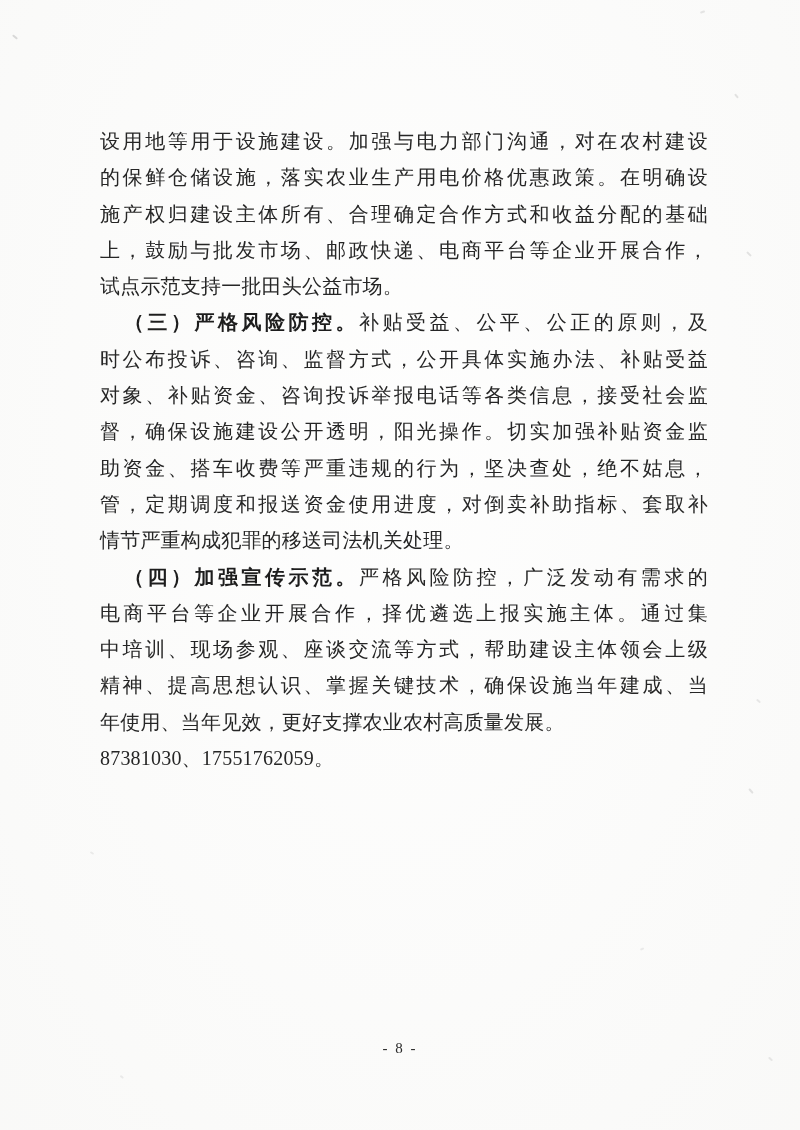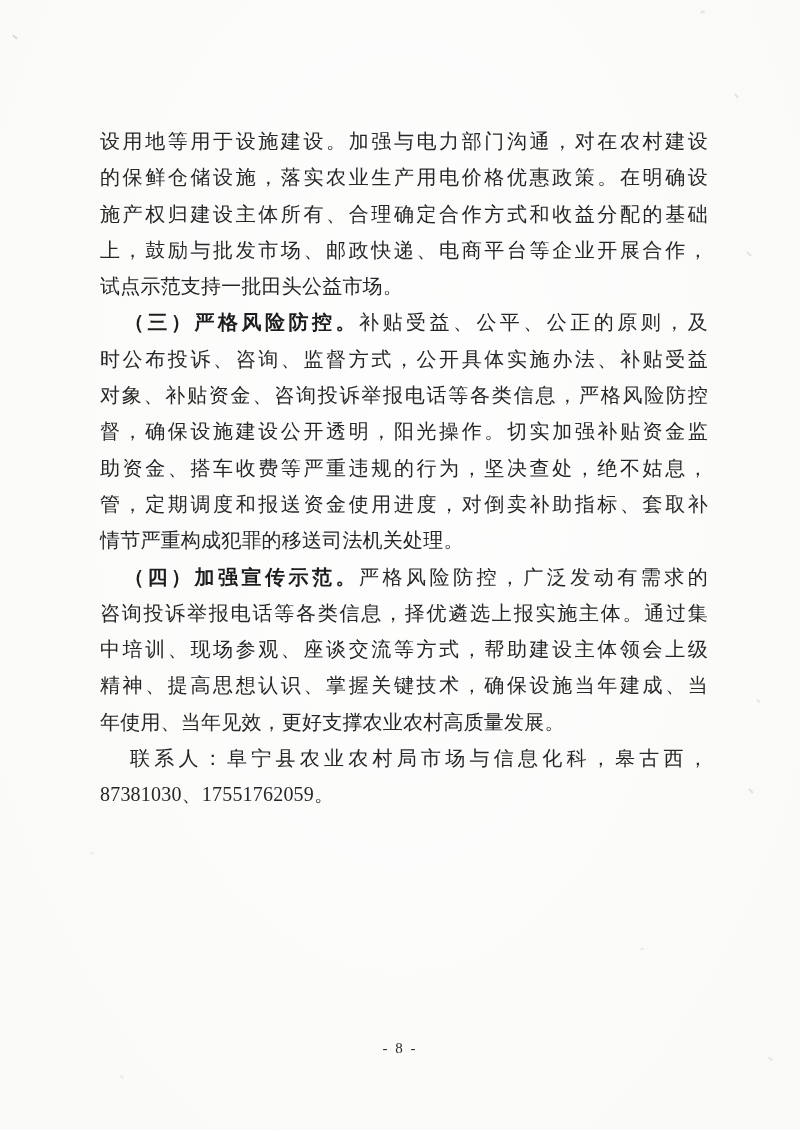--- a/index.html
+++ b/index.html
@@ -74,31 +74,30 @@
 <div class="page">
 
   <div class="doc-body">
       <div class="line just"><span>设用地等用于设施建设。加强与电力部门沟通，对在农村建设</span></div>
       <div class="line just"><span>的保鲜仓储设施，落实农业生产用电价格优惠政策。在明确设</span></div>
       <div class="line just"><span>施产权归建设主体所有、合理确定合作方式和收益分配的基础</span></div>
       <div class="line just"><span>上，鼓励与批发市场、邮政快递、电商平台等企业开展合作，</span></div>
       <div class="line end"><span>试点示范支持一批田头公益市场。</span></div>
       <div class="line just" style="text-indent: 1.2em;"><span class="b">（三）</span><span class="b">严格风险防控。</span><span>补贴受益、公平、公正的原则，及</span></div>
       <div class="line just"><span>时公布投诉、咨询、监督方式，公开具体实施办法、补贴受益</span></div>
-      <div class="line just"><span>对象、补贴资金、咨询投诉举报电话等各类信息，严格风险防控</span></div>
+      <div class="line just"><span>对象、补贴资金、咨询投诉举报电话等各类信息，接受社会监</span></div>
       <div class="line just"><span>督，确保设施建设公开透明，阳光操作。切实加强补贴资金监</span></div>
       <div class="line just"><span>助资金、搭车收费等严重违规的行为，坚决查处，绝不姑息，</span></div>
       <div class="line just"><span>管，定期调度和报送资金使用进度，对倒卖补助指标、套取补</span></div>
       <div class="line end"><span>情节严重构成犯罪的移送司法机关处理。</span></div>
       <div class="line just" style="text-indent: 1.2em;"><span class="b">（四）</span><span class="b">加强宣传示范。</span><span>严格风险防控，广泛发动有需求的</span></div>
-      <div class="line just"><span>咨询投诉举报电话等各类信息，择优遴选上报实施主体。通过集</span></div>
+      <div class="line just"><span>电商平台等企业开展合作，择优遴选上报实施主体。通过集</span></div>
       <div class="line just"><span>中培训、现场参观、座谈交流等方式，帮助建设主体领会上级</span></div>
       <div class="line just"><span>精神、提高思想认识、掌握关键技术，确保设施当年建成、当</span></div>
       <div class="line end"><span>年使用、当年见效，更好支撑农业农村高质量发展。</span></div>
-      <div class="line just" style="text-indent: 1.5em;"><span>联系人：阜宁县农业农村局市场与信息化科，皋古西，</span></div>
       <div class="line end"><span>87381030、17551762059。</span></div>
     </div>
 
   <div class="footer">- 8 -</div>
 
   <div class="speck" style="left:12px;  top:36px;  width:6px; height:2px; transform:rotate(40deg);"></div>
   <div class="speck" style="left:700px; top:11px;  width:5px; height:1.5px; transform:rotate(-20deg); opacity:.2;"></div>
   <div class="speck" style="left:734px; top:95px;  width:5px; height:2px; transform:rotate(50deg); opacity:.22;"></div>
   <div class="speck" style="left:746px; top:253px; width:6px; height:2px; transform:rotate(45deg); opacity:.22;"></div>
   <div class="speck" style="left:756px; top:700px; width:5px; height:2px; transform:rotate(40deg); opacity:.18;"></div>

